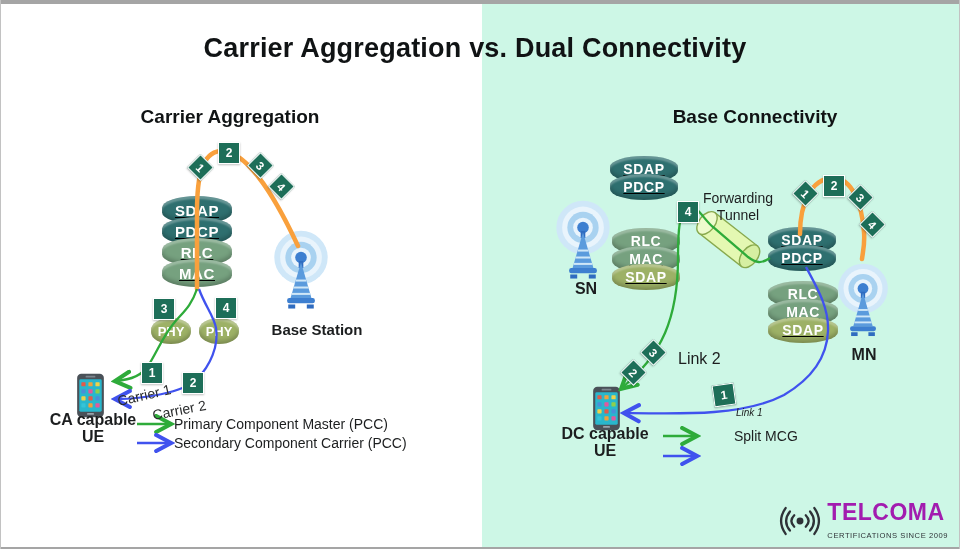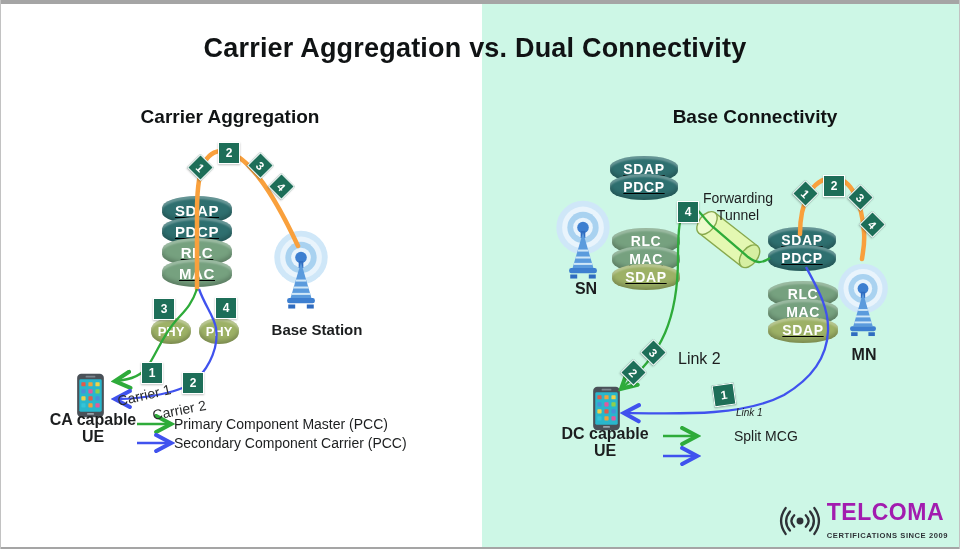--- a/index.html
+++ b/index.html
@@ -48,21 +48,21 @@
   .icon{position:absolute;z-index:3;}
 
   .legend-row{position:absolute;font-size:14px;color:#1c1e1f;z-index:6;}
 
   .rot-lbl{position:absolute;font-size:14px;color:#2b2d2e;z-index:6;white-space:nowrap;}
 
   
   .logo{position:absolute;right:12px;bottom:9px;display:flex;align-items:center;gap:4px;z-index:6;}
   .logo-text{display:flex;flex-direction:column;line-height:1;}
   .logo-brand{font-size:23px;font-weight:700;color:#a21caf;letter-spacing:.5px;}
-  .logo-tagline{font-size:7.6px;font-weight:700;color:#2e3237;letter-spacing:.55px;margin-top:8px;}
+  .logo-tagline{font-size:7.6px;font-weight:400;color:#2e3237;letter-spacing:.55px;margin-top:8px;}
 </style>
 </head>
 <body>
 
 <div class="canvas">
   <div class="pane-right"></div>
 
   <div class="h1">Carrier Aggregation vs. Dual Connectivity</div>
   <div class="h2 ca">Carrier Aggregation</div>
   <div class="h2 dc">Base Connectivity</div>

